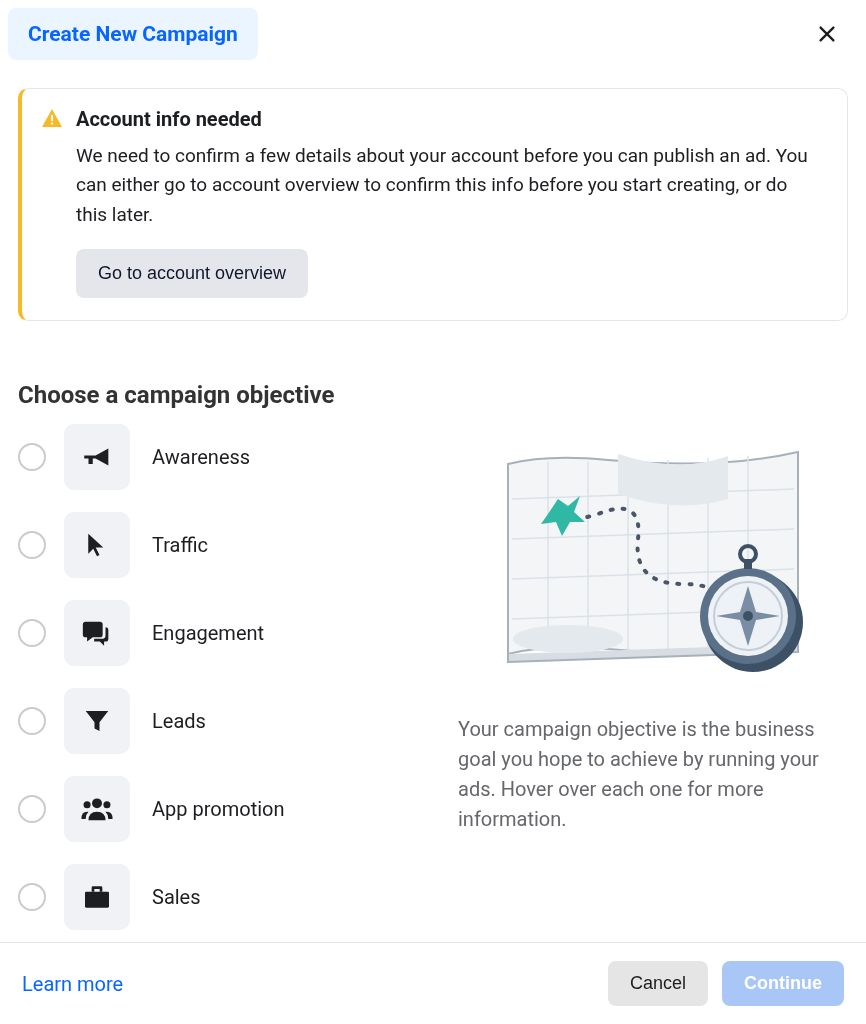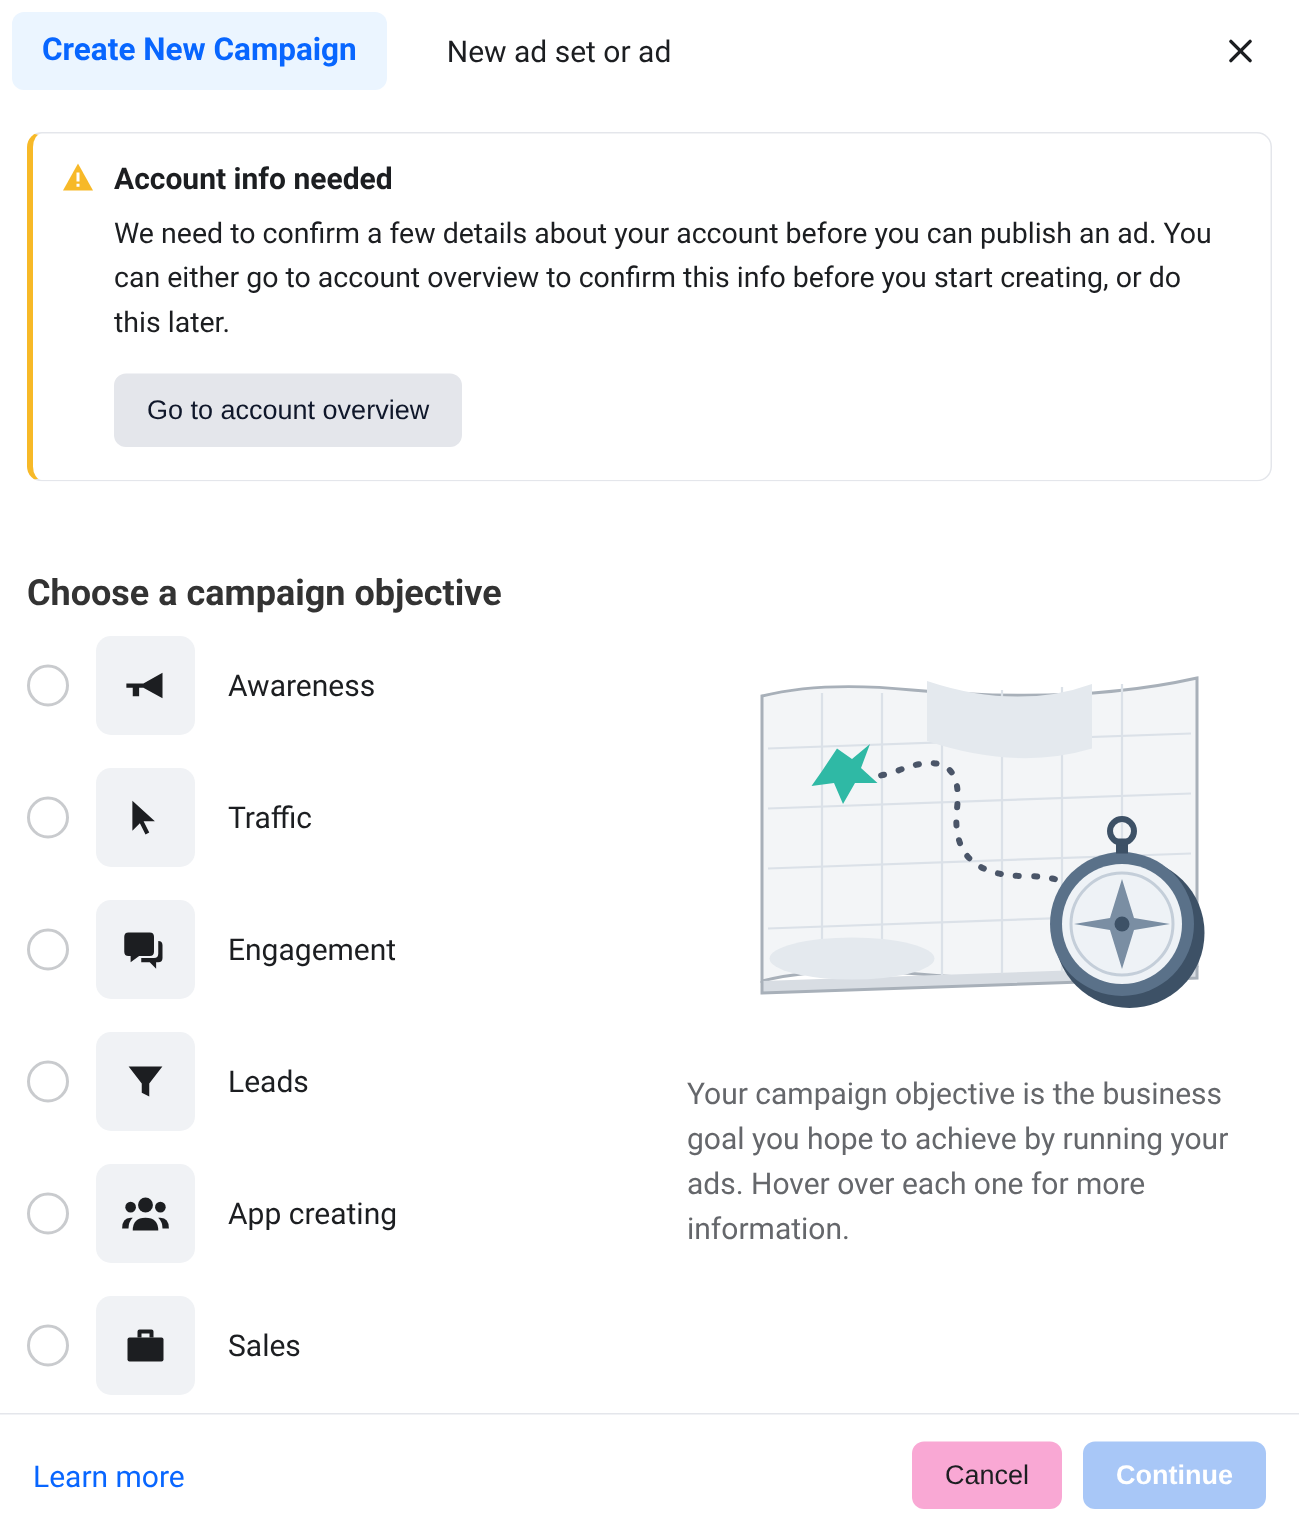--- a/index.html
+++ b/index.html
@@ -169,36 +169,35 @@
     }
     .btn {
       border: none;
       border-radius: 8px;
       padding: 12px 22px;
       font-size: 18px;
       font-weight: 600;
       cursor: pointer;
     }
     .btn-cancel {
-      background: #f9a8d4;
+      background: #e5e5e5;
       color: #1c1e21;
       font-weight: 400;
     }
     .btn-continue {
       background: #a8c7f7;
       color: #fff;
       font-weight: 700;
     }
   </style>
 </head>
 <body>
 
 <div class="header">
   <div class="tab active">Create New Campaign</div>
-  <div class="tab inactive">New ad set or ad</div>
   <div class="close-btn">
     <svg width="22" height="22" viewBox="0 0 24 24" fill="none" stroke="#1c1e21" stroke-width="2.5" stroke-linecap="round">
         <line x1="5" y1="5" x2="19" y2="19"></line>
         <line x1="19" y1="5" x2="5" y2="19"></line>
       </svg>
   </div>
 </div>
 
 <div class="alert-box">
   <div class="alert-header">
@@ -264,21 +263,21 @@
       <div class="icon-box">
         <svg width="34" height="34" viewBox="0 0 24 24" fill="#1c1e21">
             <circle cx="12" cy="8" r="3.5"></circle>
             <circle cx="5" cy="9" r="2.5"></circle>
             <circle cx="19" cy="9" r="2.5"></circle>
             <path d="M6 20 Q6 14 12 14 Q18 14 18 20 Z"></path>
             <path d="M1 19 Q1 14 5 14 L6 14 Q4 16 4 19 Z"></path>
             <path d="M23 19 Q23 14 19 14 L18 14 Q20 16 20 19 Z"></path>
           </svg>
       </div>
-      <span class="objective-label">App creating</span>
+      <span class="objective-label">App promotion</span>
     </div>
 
     <div class="objective-item">
       <div class="radio"></div>
       <div class="icon-box">
         <svg width="32" height="32" viewBox="0 0 24 24" fill="#1c1e21">
             <rect x="3" y="8" width="18" height="12" rx="1"></rect>
             <path d="M8 8 L8 5 Q8 4 9 4 L15 4 Q16 4 16 5 L16 8 L14 8 L14 6 L10 6 L10 8 Z"></path>
           </svg>
       </div>

